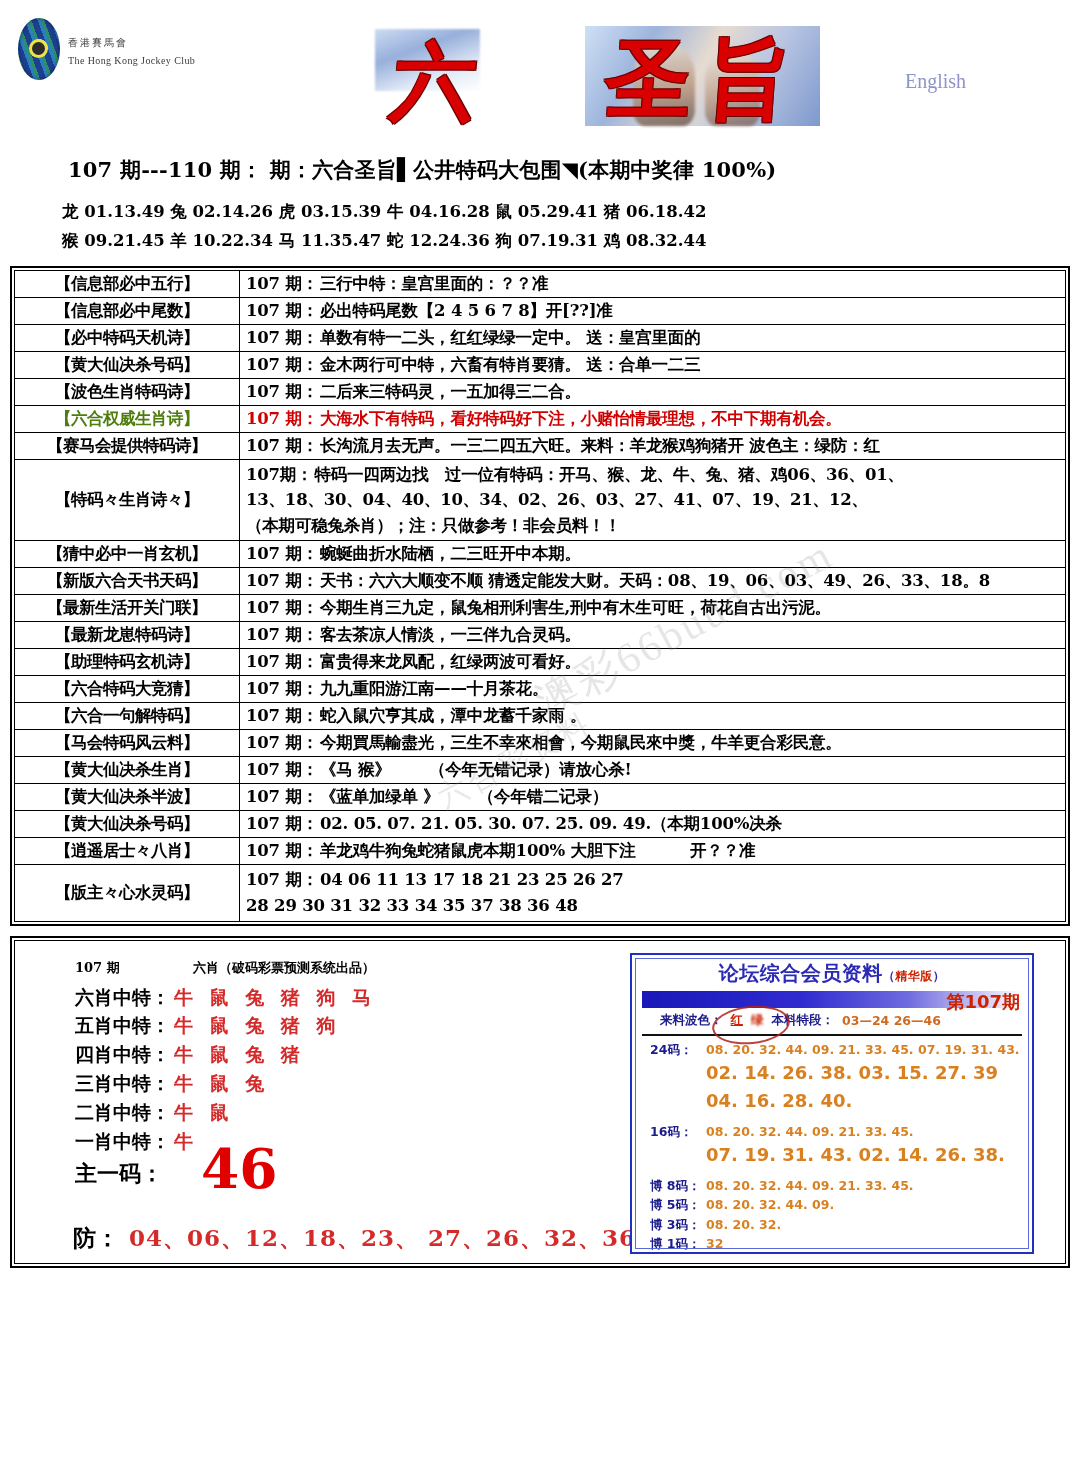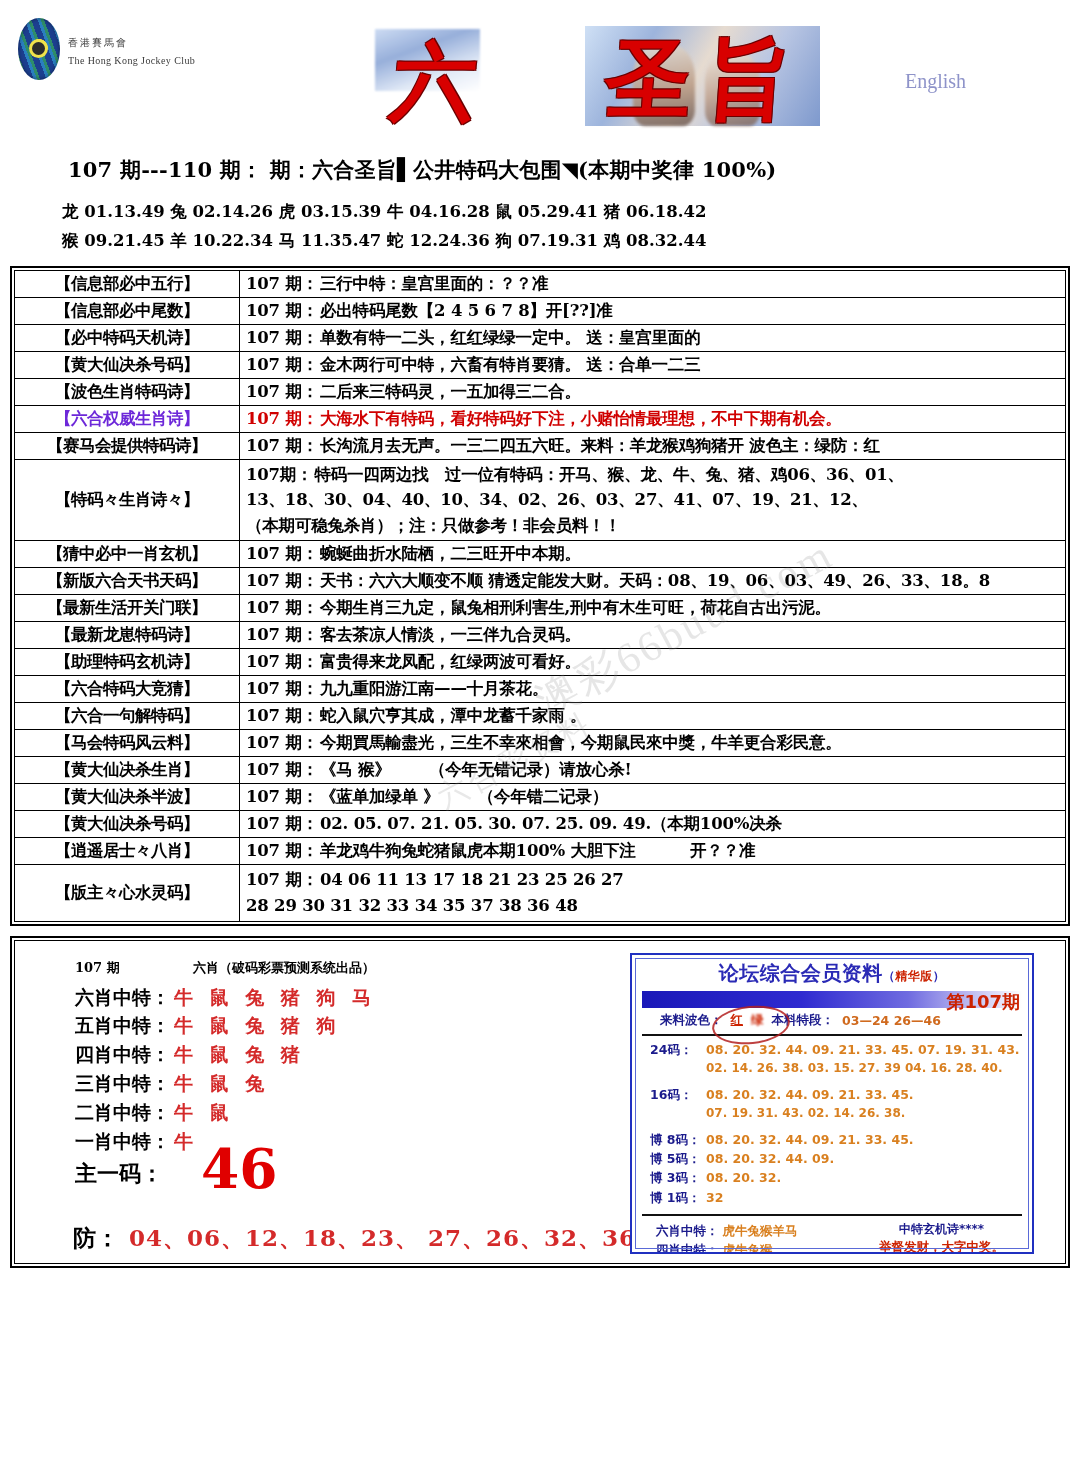--- a/index.html
+++ b/index.html
@@ -174,21 +174,21 @@
   .circle-mark{
     position:absolute;left:52px;top:-6px;width:74px;height:34px;
     border:2px solid #b32020;border-radius:50%;transform:rotate(-6deg);
     opacity:.85;
   }
   .rule{height:2px;background:#111;margin:5px 10px 4px 10px;}
   .codes{margin:0 10px 0 18px;}
   .codes .crow{display:flex;font-size:12.5px;line-height:1.55;}
   .codes .ck{color:#1b1b8c;font-weight:700;width:56px;flex:none;}
   .codes .cv{color:#d98020;font-weight:700;}
-  .codes .cont{margin-left:56px;color:#d98020;font-weight:700;font-size:12px;line-height:1.55;}
+  .codes .cont{margin-left:56px;color:#d98020;font-weight:700;font-size:18px;line-height:1.55;}
   .codes .gap{height:7px;}
   .rule2{height:2px;background:#111;margin:7px 10px 5px 10px;}
   .foot{display:flex;margin:0 10px 0 24px;}
   .foot .fl{width:205px;}
   .foot .frow{font-size:12.5px;line-height:1.55;white-space:nowrap;}
   .foot .fk{color:#1b1b8c;font-weight:700;}
   .foot .fv{color:#d98020;font-weight:700;margin-left:4px;}
   .foot .fr{flex:1;text-align:center;}
   .foot .poem-t{font-size:12px;color:#1b1b8c;font-weight:700;}
   .foot .poem-l{font-size:12.5px;color:#cc2200;font-weight:700;line-height:1.5;}
@@ -255,21 +255,21 @@
       </tr>
       <tr>
         <td class="lbl">【黄大仙决杀号码】</td>
         <td class="val"><span class="per">107 期：</span><span>金木两行可中特，六畜有特肖要猜。 送：合单一二三</span></td>
       </tr>
       <tr>
         <td class="lbl">【波色生肖特码诗】</td>
         <td class="val"><span class="per">107 期：</span><span>二后来三特码灵，一五加得三二合。</span></td>
       </tr>
       <tr class="red">
-        <td class="lbl" style="color:#6d28d9">【六合权威生肖诗】</td>
+        <td class="lbl" style="color:#4d7c0f">【六合权威生肖诗】</td>
         <td class="val"><span class="per">107 期：</span><span>大海水下有特码，看好特码好下注，小赌怡情最理想，不中下期有机会。</span></td>
       </tr>
       <tr>
         <td class="lbl">【赛马会提供特码诗】</td>
         <td class="val"><span class="per">107 期：</span><span>长沟流月去无声。一三二四五六旺。来料：羊龙猴鸡狗猪开 波色主：绿防：红</span></td>
       </tr>
 
       <tr>
         <td class="lbl">【特码々生肖诗々】</td>
         <td class="val multi">

